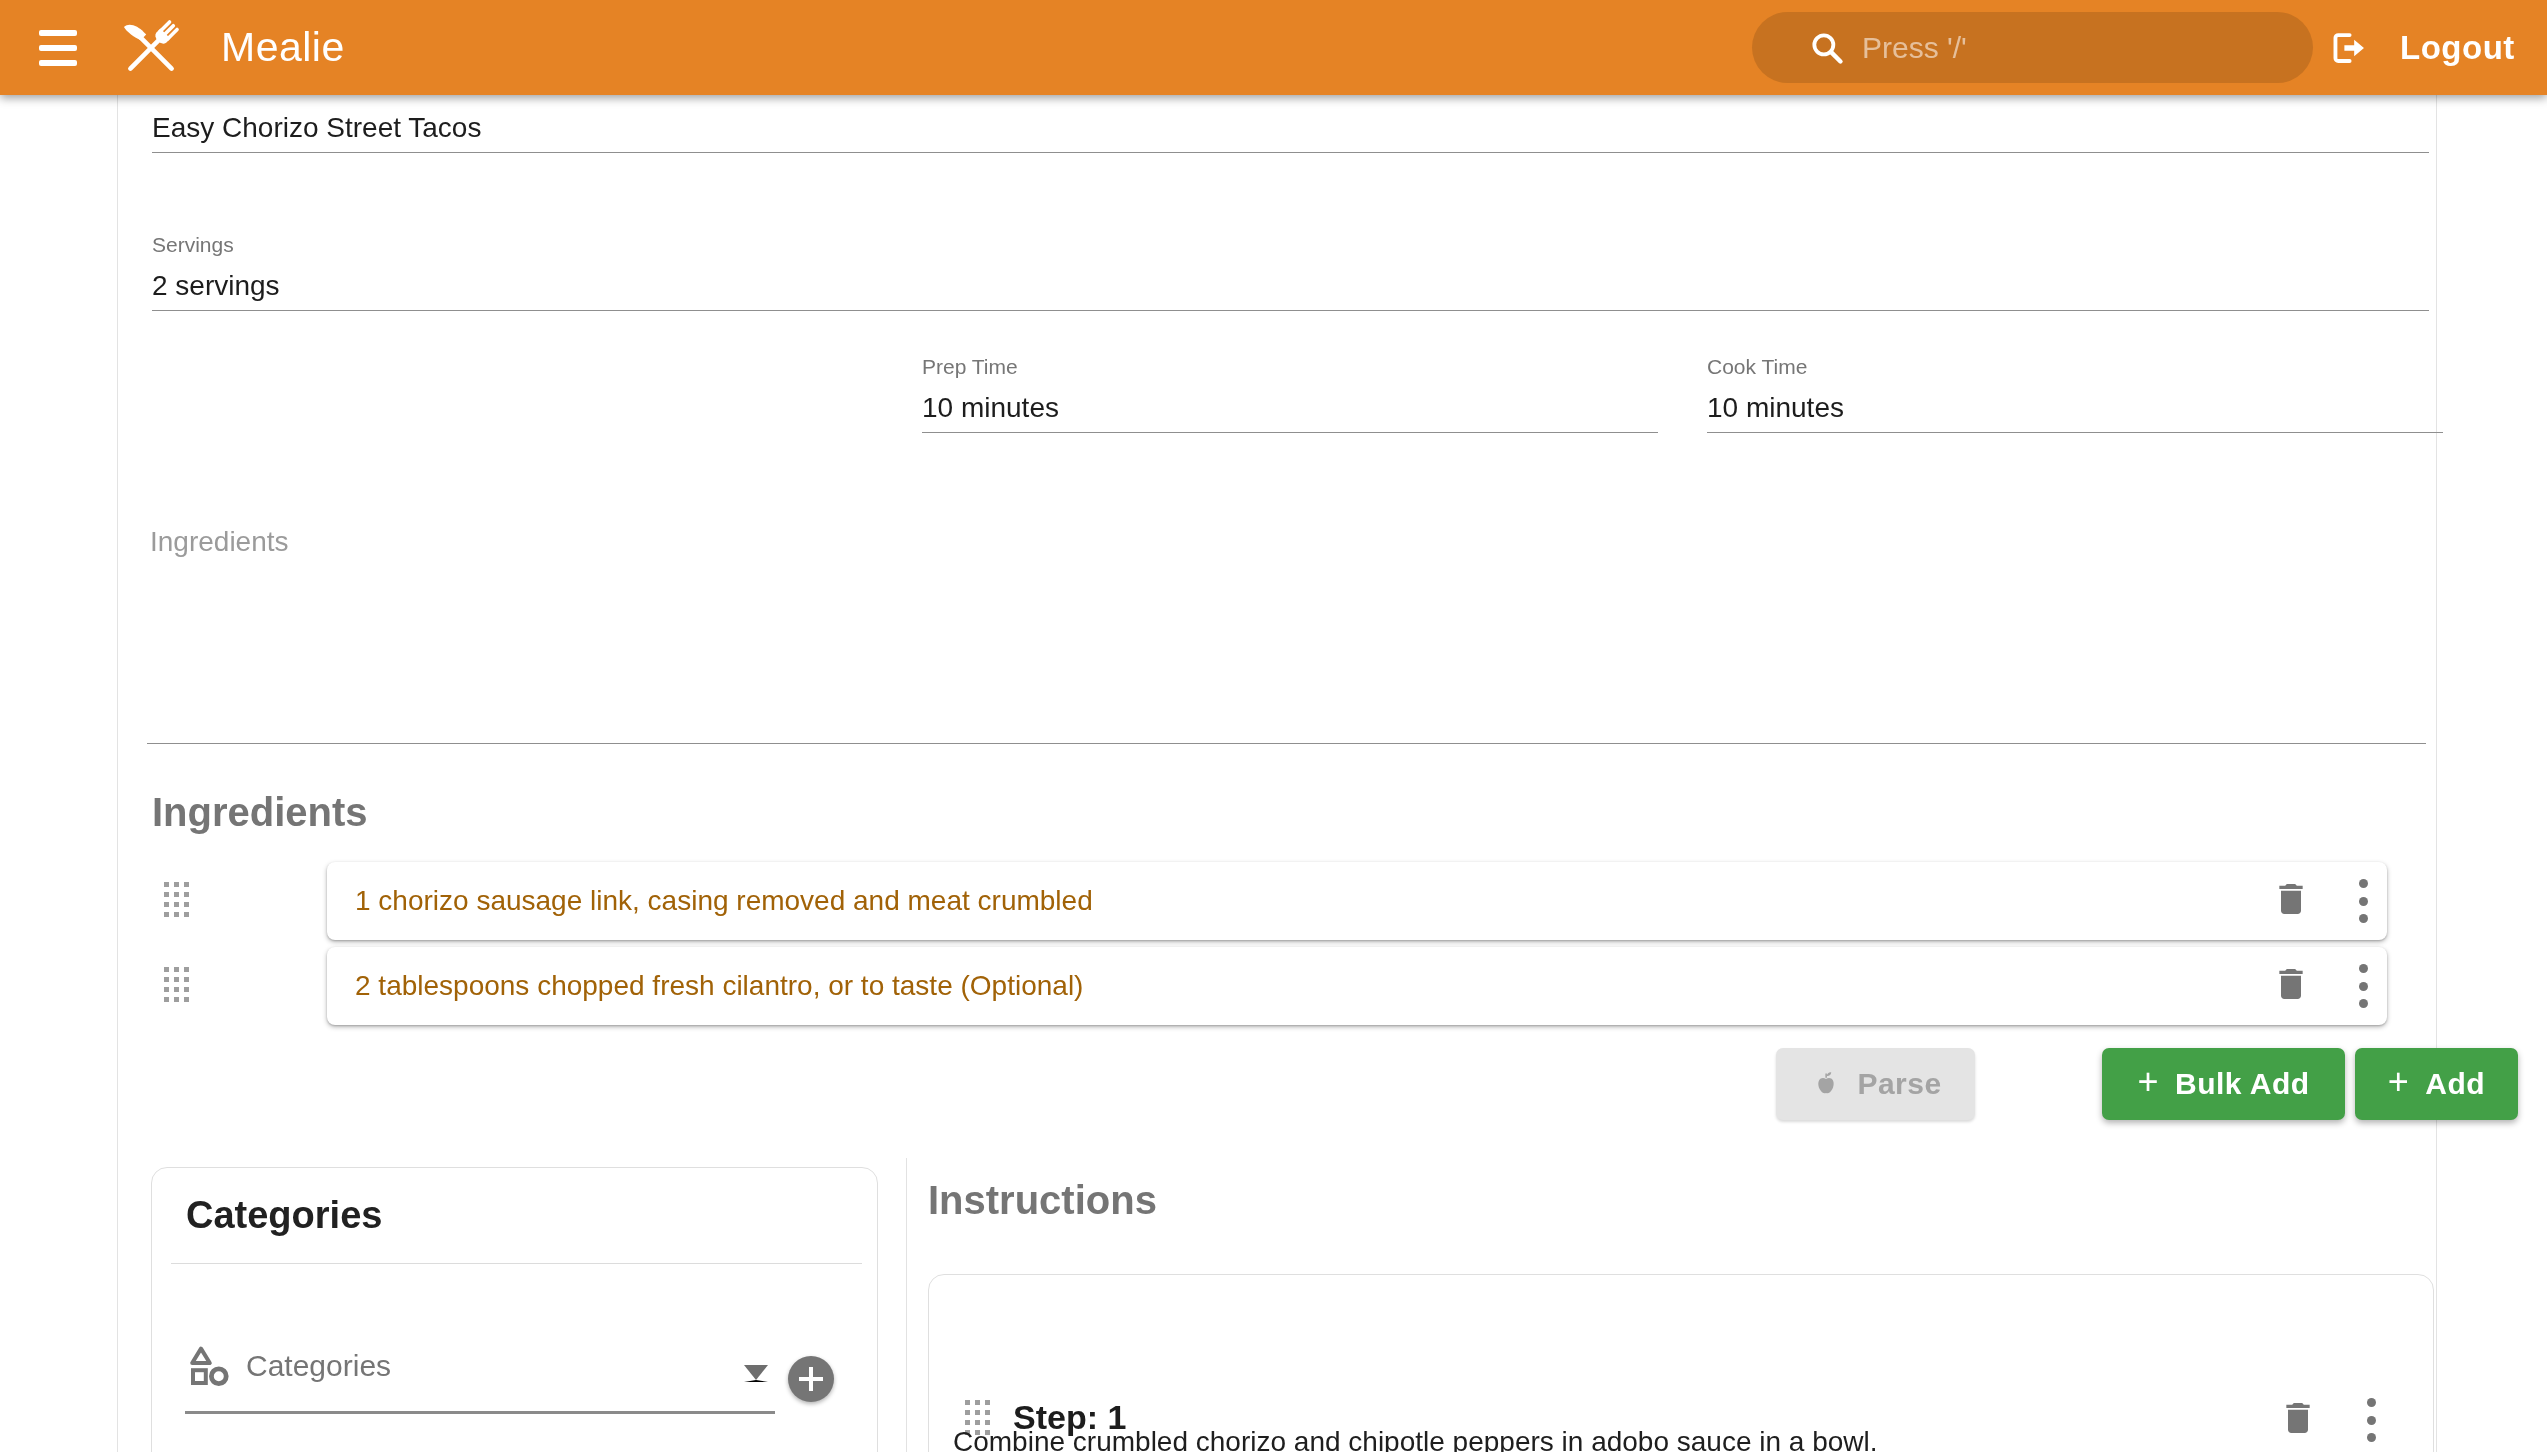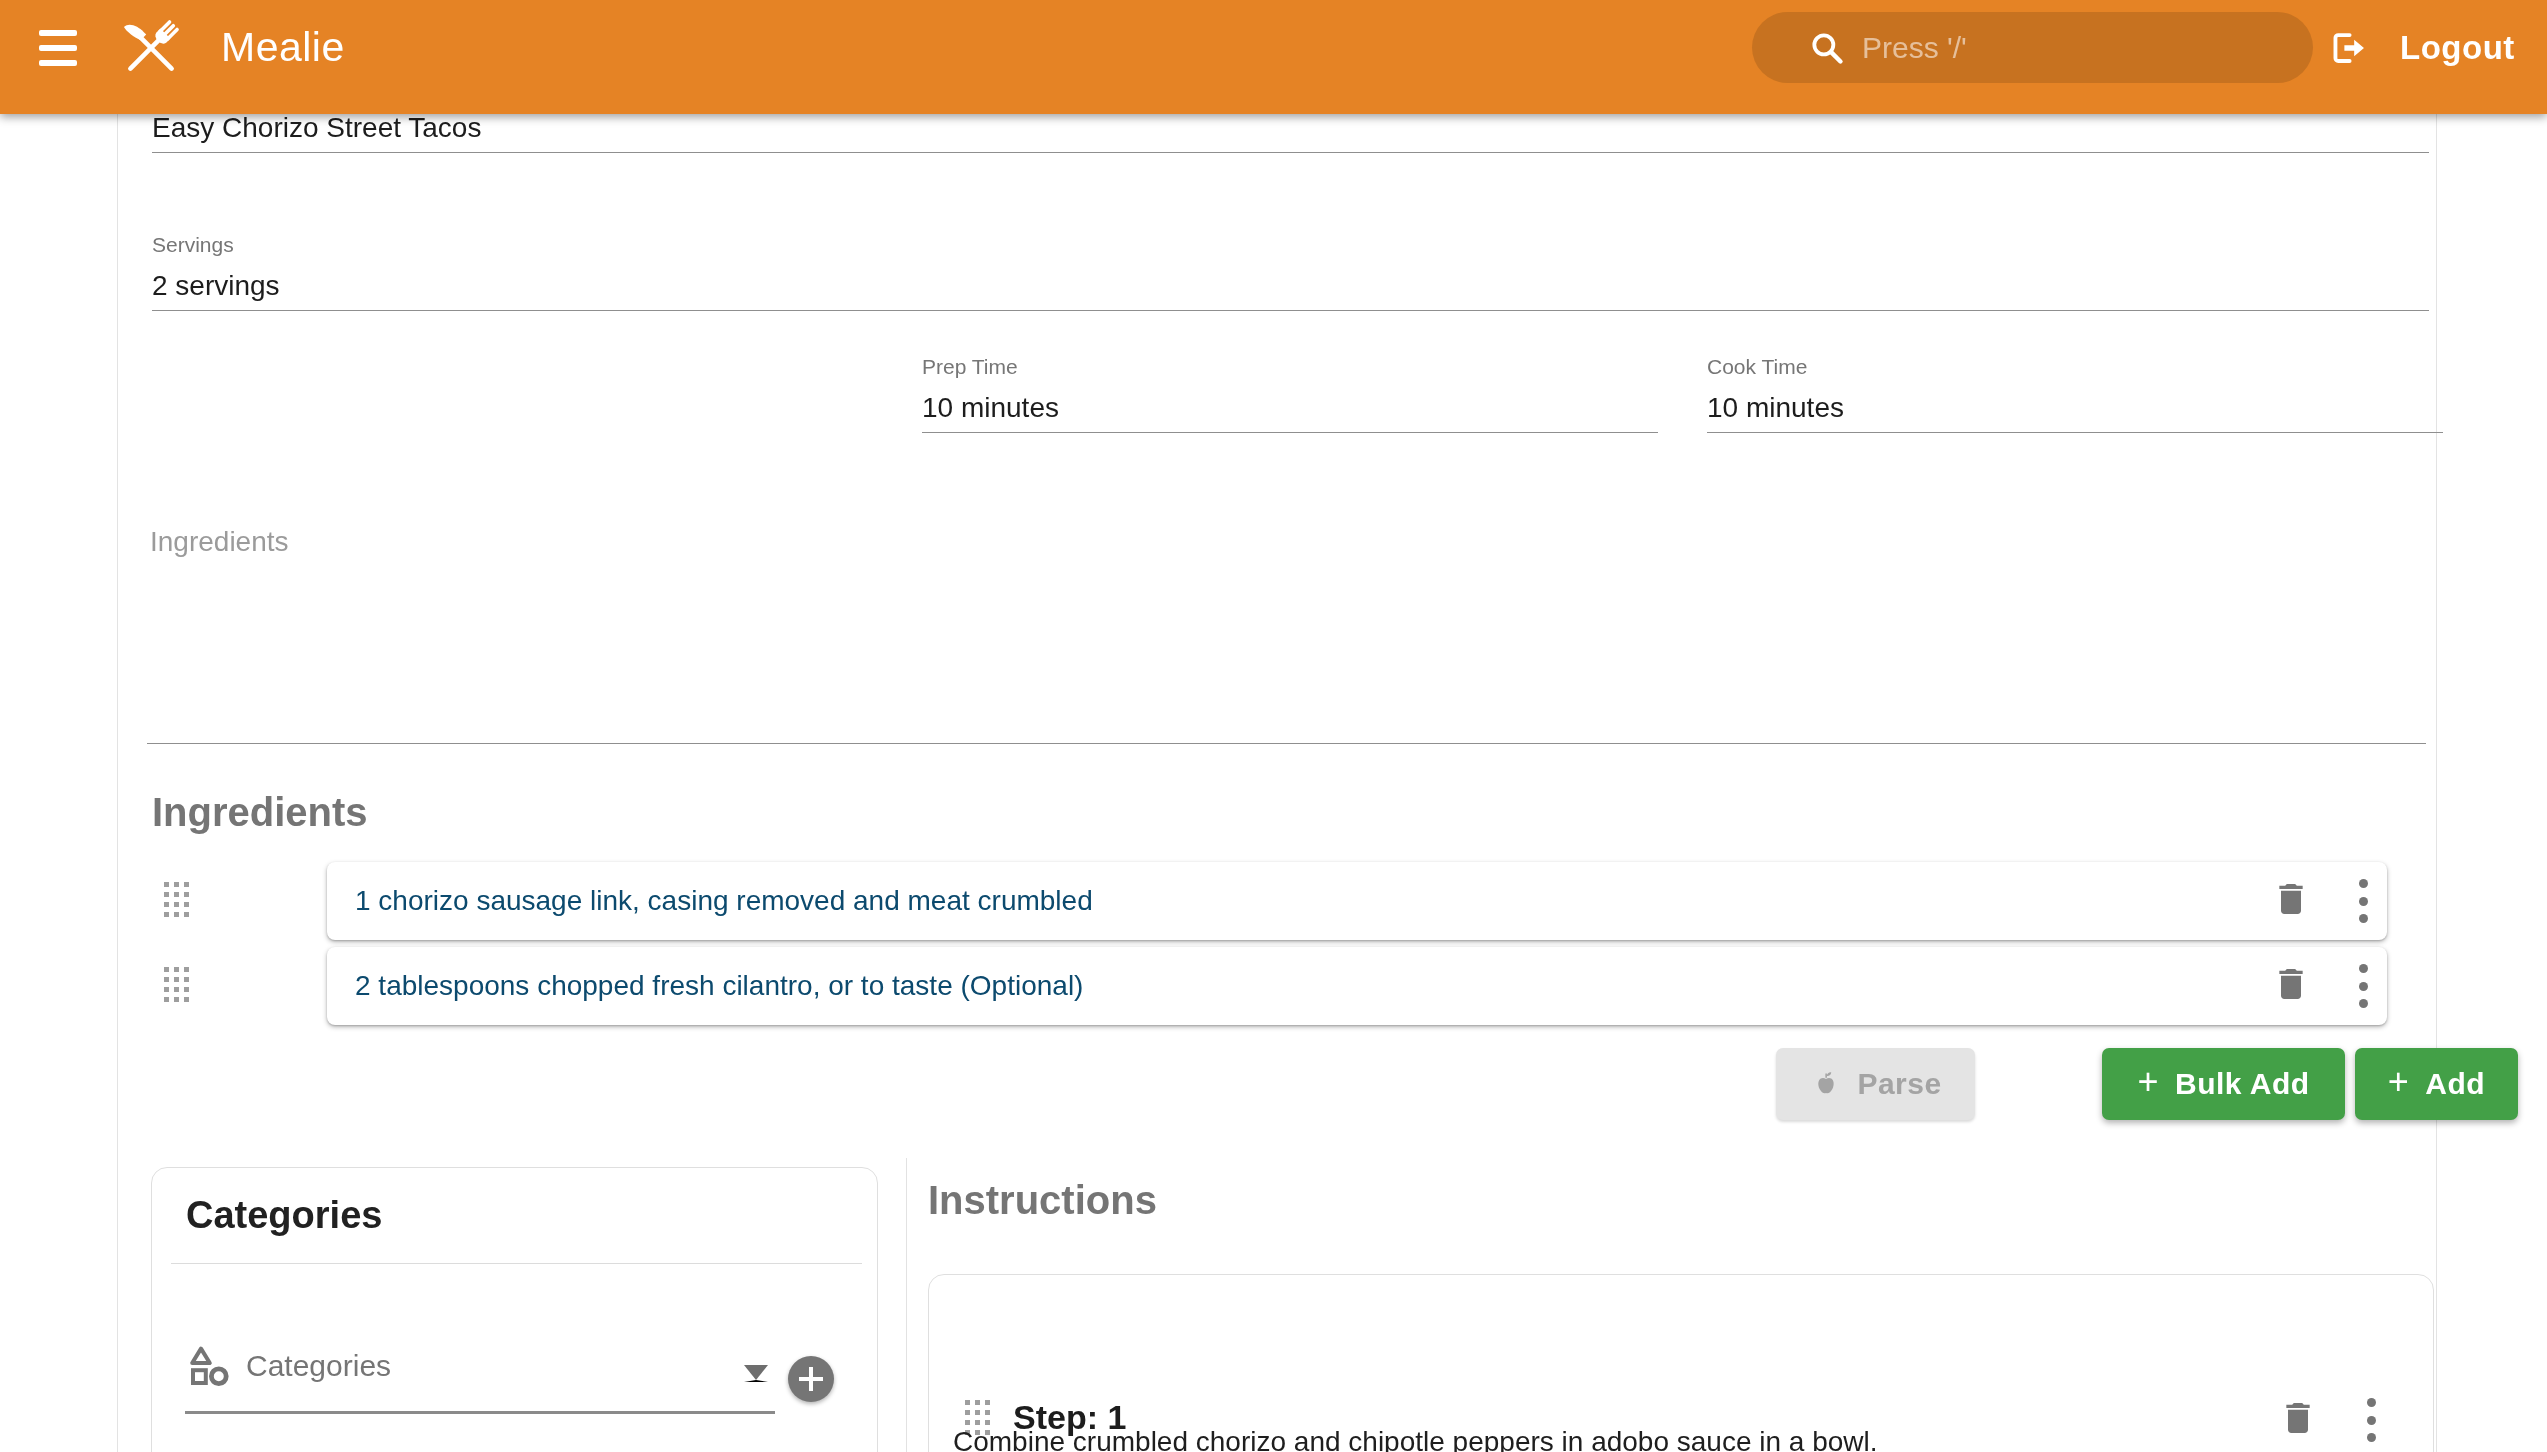--- a/index.html
+++ b/index.html
@@ -1,20 +1,20 @@
 <!DOCTYPE html>
 <html><head>
 <meta charset="utf-8">
 <style>
   * { margin:0; padding:0; box-sizing:border-box; }
   html,body { width:2547px; height:1453px; overflow:hidden; background:#fff;
               font-family:"Liberation Sans", sans-serif; }
 
   
-  .appbar { position:absolute; left:0; top:0; width:2547px; height:114px;
+  .appbar { position:absolute; left:0; top:0; width:2547px; height:95px;
             background:#E58325; box-shadow:0 3px 9px rgba(0,0,0,.38); z-index:20; }
   .hamburger { position:absolute; left:39px; top:28px; width:38px; height:40px;
                display:flex; flex-direction:column; justify-content:space-between;
                background:none; border:none; cursor:pointer; padding:2px 0; }
   .hamburger span { display:block; width:38px; height:6px; background:#fff; border-radius:2px; }
   .logo { position:absolute; left:114px; top:11px; width:74px; height:74px; }
   .app-title { position:absolute; left:221px; top:24px; color:#fff; font-size:41px;
                font-weight:500; letter-spacing:0.5px; }
   .search-pill { position:absolute; left:1752px; top:12px; width:561px; height:71px;
                  border-radius:36px; background:#C77220; display:flex; align-items:center;
@@ -46,21 +46,21 @@
   .desc-area  { position:absolute; left:146px; top:557px; width:2279px; height:186px;
                 border-bottom:1px solid #8F8F8F; }
 
   .section-heading { position:absolute; font-size:40px; font-weight:700; color:#757575; }
 
   
   .drag-handle { position:absolute; width:26px; height:36px; cursor:grab; }
   .ing-card { position:absolute; left:209px; width:2060px; height:78px; background:#fff;
               border-radius:8px; box-shadow:0 2px 5px rgba(0,0,0,.28), 0 1px 2px rgba(0,0,0,.18);
               display:flex; align-items:center; padding-left:28px; }
-  .ing-text { font-size:28px; color:#0c4a6e; }
+  .ing-text { font-size:28px; color:#a16207; }
   .icon-btn { position:absolute; background:none; border:none; cursor:pointer; padding:0; }
   .kebab { width:10px; height:44px; display:flex; flex-direction:column;
            justify-content:space-between; align-items:center; }
   .kebab i { width:9px; height:9px; border-radius:50%; background:#757575; }
 
   
   .btn { position:absolute; top:1048px; height:72px; border:none; border-radius:7px;
          display:flex; align-items:center; justify-content:center; cursor:pointer;
          font-family:"Liberation Sans",sans-serif; font-size:30px; font-weight:600;
          letter-spacing:0.5px; }

